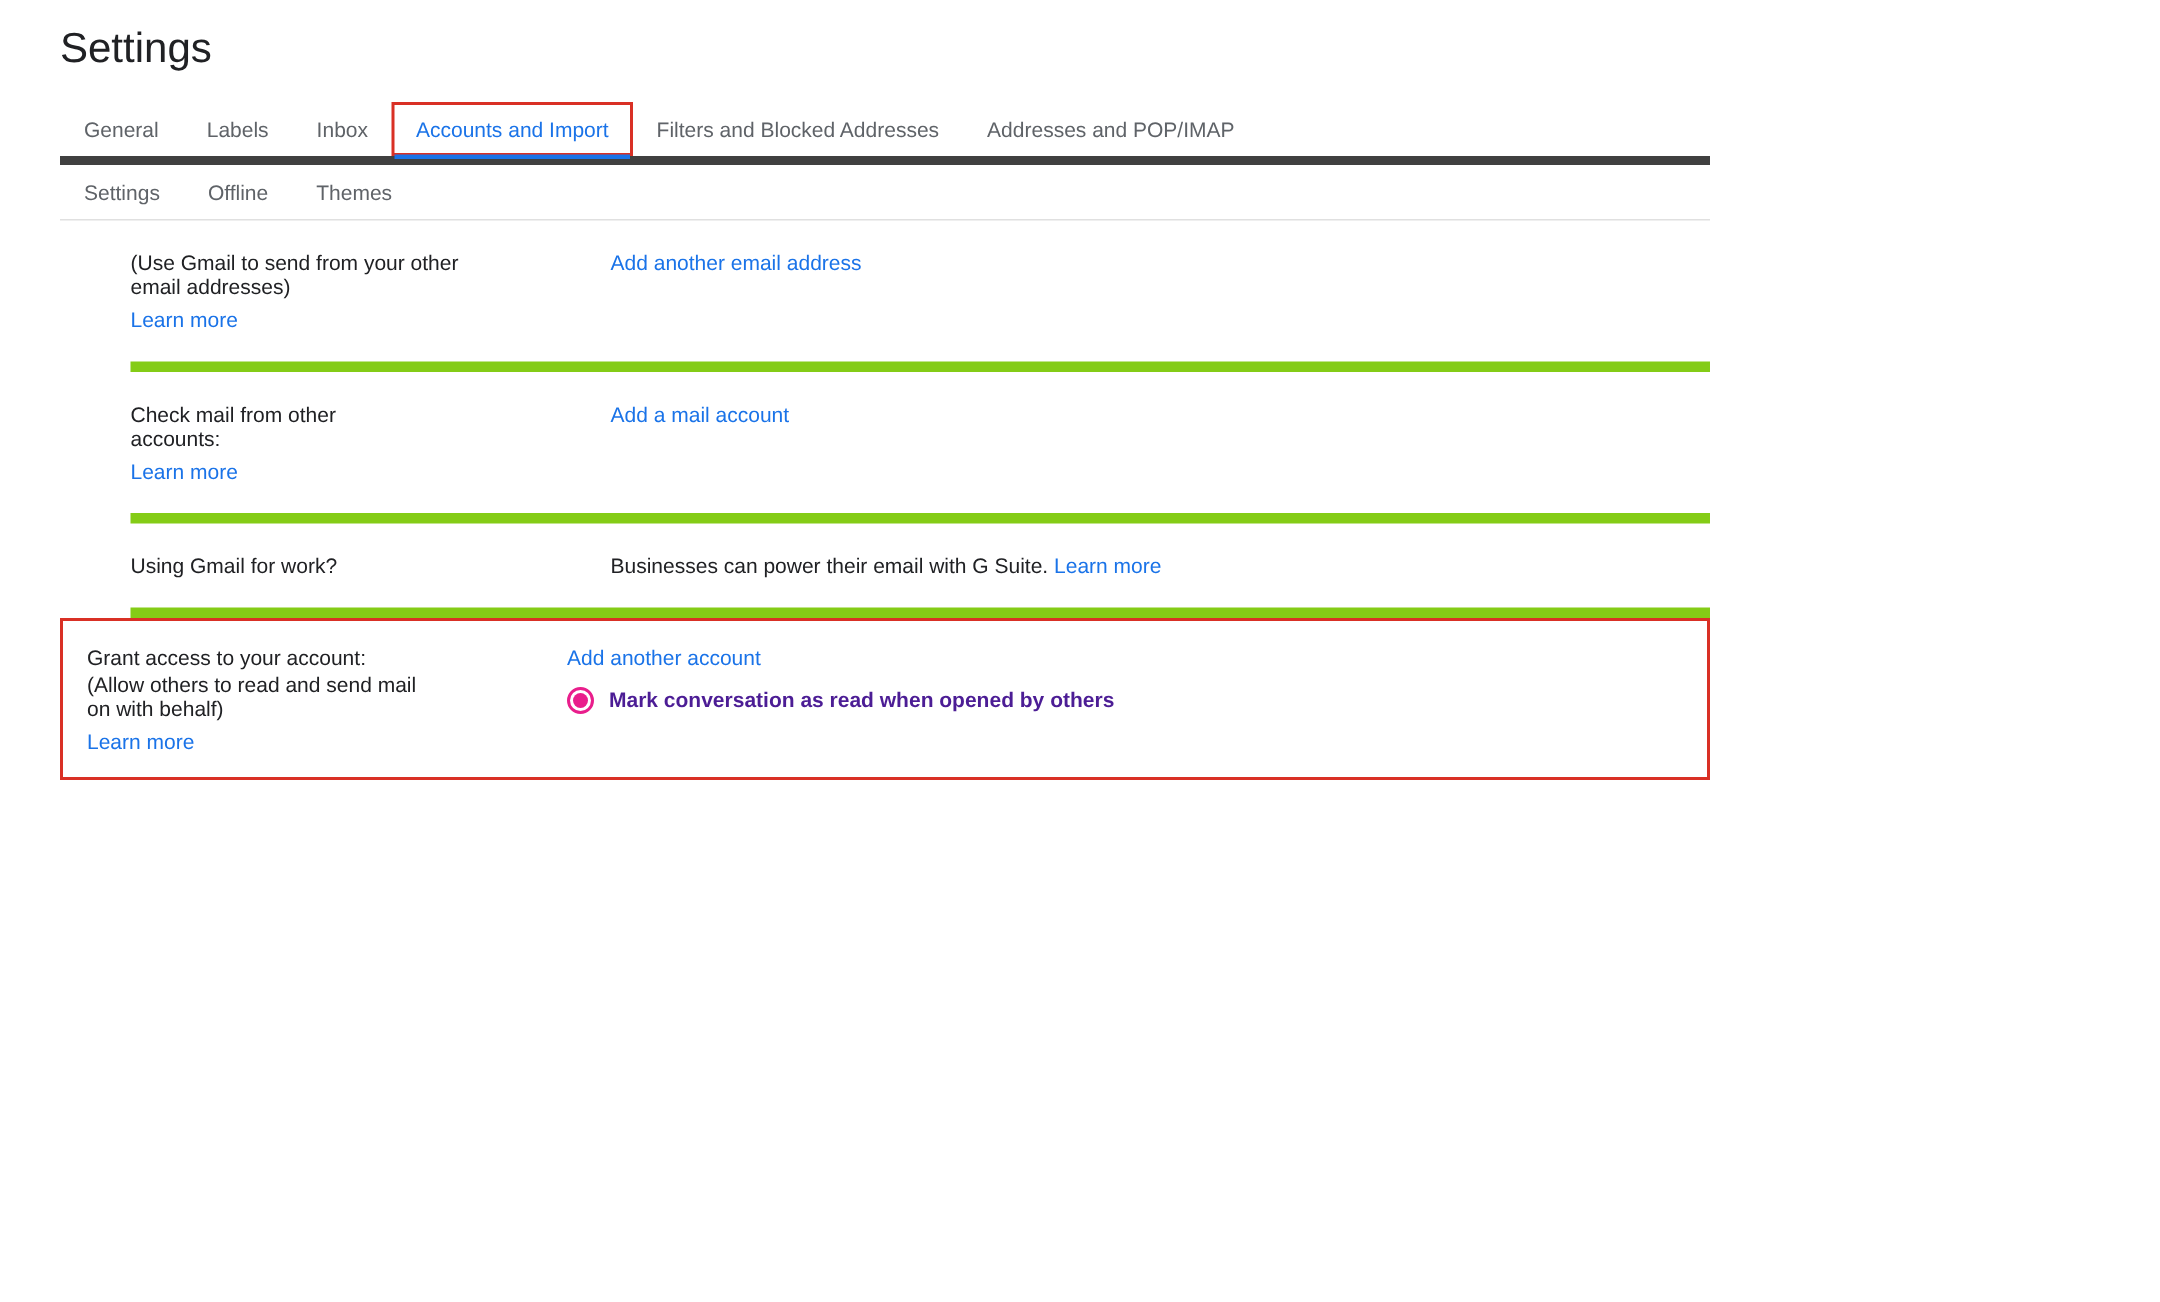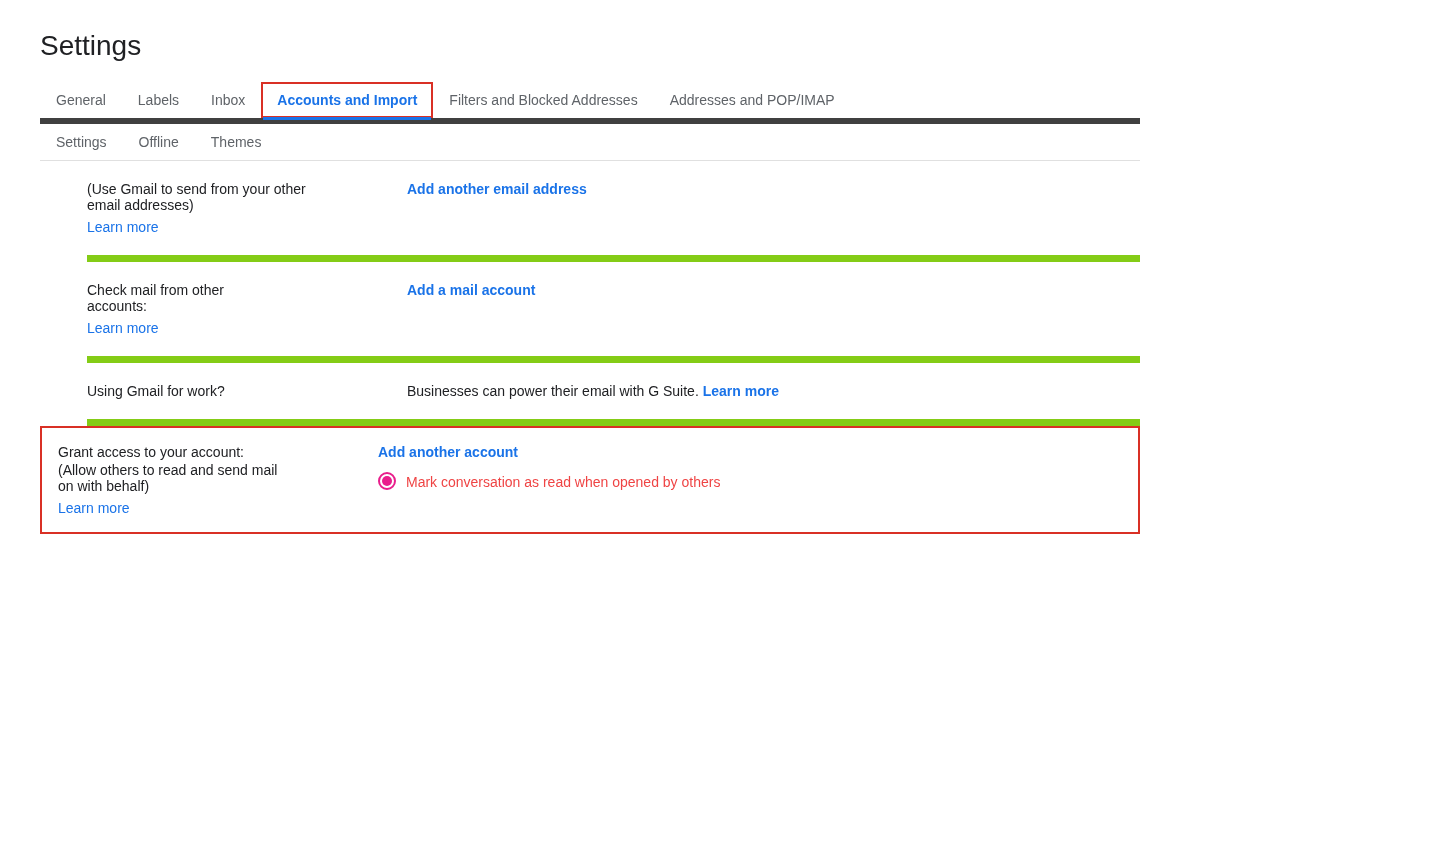--- a/index.html
+++ b/index.html
@@ -6,21 +6,21 @@
     body {
       font-family: Arial, sans-serif;
       background: #fff;
       color: #222;
       font-size: 14px;
     }
     .page {
       width: 1180px;
       min-height: 868px;
       background: #fff;
-      padding: 30px 40px;
+      padding: 16px 40px;
     }
     .page-title {
       font-size: 28px;
       font-weight: 400;
       color: #202124;
       margin-bottom: 20px;
     }
     .tabs-row1 {
       display: flex;
       flex-direction: row;
@@ -44,21 +44,21 @@
     .tab-active-wrapper {
       position: relative;
       display: inline-block;
     }
     .tab-active-wrapper .tab-box {
       border: 2px solid #d93025;
       display: inline-block;
       padding: 8px 14px;
       color: #1a73e8;
       font-size: 14px;
-      font-weight: 700;
+      font-weight: 400;
       cursor: pointer;
       white-space: nowrap;
       position: relative;
     }
     .tab-active-wrapper .tab-box::after {
       content: '';
       display: block;
       position: absolute;
       bottom: -4px;
       left: 0;
@@ -91,21 +91,21 @@
     }
     .section-content {
       flex: 1;
       font-size: 14px;
       color: #202124;
     }
     .link-blue {
       color: #1a73e8;
       text-decoration: none;
       cursor: pointer;
-      font-weight: 700;
+      font-weight: 400;
     }
     .learn-more {
       color: #1a73e8;
       text-decoration: none;
       cursor: pointer;
       font-size: 14px;
       display: block;
       margin-top: 6px;
     }
     .grant-access-section {
@@ -127,25 +127,25 @@
       flex: 1;
     }
     .radio-group {
       margin-top: 12px;
       display: flex;
       flex-direction: column;
       gap: 14px;
     }
     .radio-option {
       display: flex;
-      align-items: flex-end;
+      align-items: flex-start;
       gap: 10px;
       font-size: 14px;
-      font-weight: 400;
-      color: #ef4444;
+      font-weight: 700;
+      color: #4c1d95;
       cursor: pointer;
     }
     .radio-circle {
       width: 18px;
       height: 18px;
       border-radius: 50%;
       border: 2px solid #ccc;
       display: inline-flex;
       align-items: center;
       justify-content: center;

